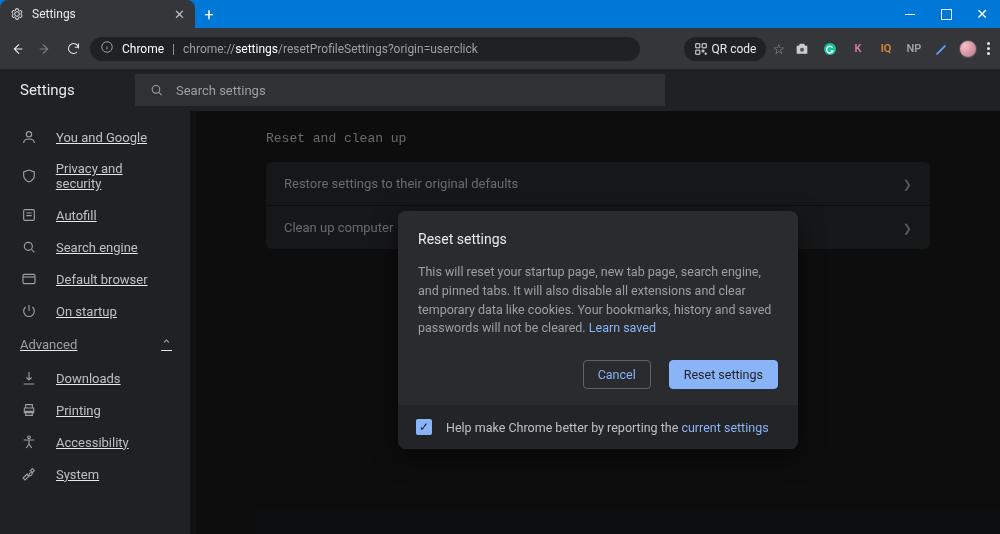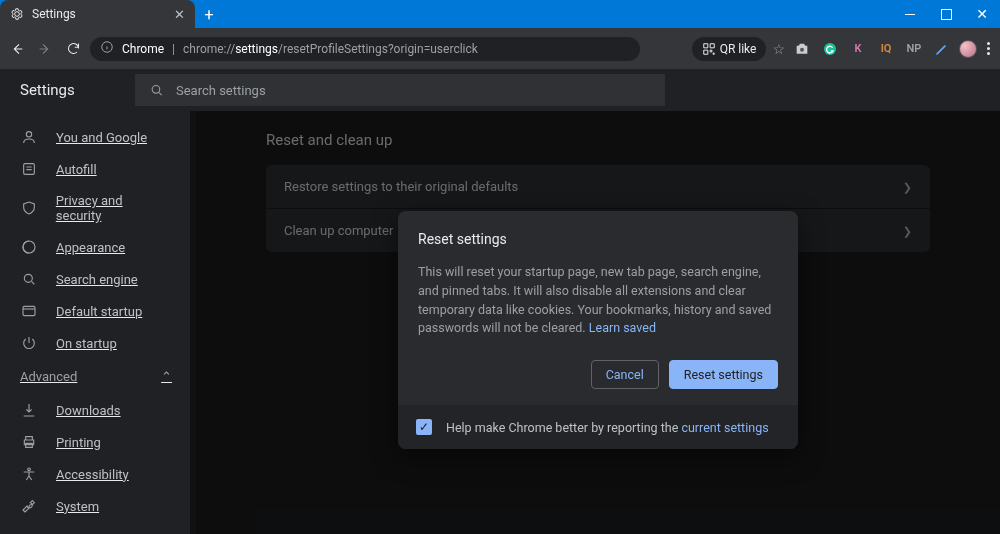--- a/index.html
+++ b/index.html
@@ -59,34 +59,34 @@
   
   .body{display:flex;height:calc(534px - 28px - 30px - 42px);}
   .sidebar{width:190px;background:var(--bg);overflow-y:auto;padding-top:10px;text-decoration:underline;}
   .sidebar-scroll{width:6px;background:#111;}
   .side-item{display:flex;align-items:center;gap:18px;padding:8px 20px;font-size:13px;color:var(--text-dim2);}
   .side-item .icon{width:18px;display:flex;justify-content:center;color:var(--text-dim);}
   .side-header{display:flex;align-items:center;justify-content:space-between;padding:10px 18px 10px 20px;font-size:13px;color:var(--text-dim);}
   
   .content{flex:1;background:var(--bg-darker);position:relative;overflow:hidden;}
   .content-inner{padding:20px 70px;}
-  .section-title{font-size:15px;color:var(--text-dim2);margin-bottom:16px;}
+  .section-title{font-size:13px;color:var(--text-dim2);margin-bottom:16px;font-family:Liberation Mono, monospace;}
   .card{background:var(--card);border-radius:6px;overflow:hidden;}
   .card-row{display:flex;align-items:flex-end;justify-content:space-between;padding:14px 18px;font-size:13px;color:var(--text-dim2);border-bottom:1px solid var(--bg-darker);}
   .card-row:last-child{border-bottom:none;}
   .chev{color:var(--text-dim);font-size:11px;}
   
   
   .overlay{position:absolute;inset:0;background:rgba(0,0,0,.45);display:flex;align-items:flex-start;justify-content:center;padding-top:100px;}
   .dialog{width:400px;background:#2a2b2e;border-radius:8px;box-shadow:0 8px 24px rgba(0,0,0,.5);overflow:hidden;}
   .dialog-body{padding:20px 20px 16px 20px;}
   .dialog-title{font-size:14px;color:var(--text);margin-bottom:16px;}
   .dialog-text{font-size:12.5px;line-height:1.5;color:var(--text-dim);}
   .dialog-text a{color:var(--blue);text-decoration:none;}
-  .dialog-actions{display:flex;justify-content:flex-end;gap:10px;margin-top:22px;}
+  .dialog-actions{display:flex;justify-content:flex-end;gap:18px;margin-top:22px;}
   .btn{padding:6px 14px;border-radius:4px;font-size:12.5px;cursor:pointer;}
   .btn-outline{background:transparent;border:1px solid #5f6368;color:var(--blue);}
   .btn-primary{background:var(--blue);border:1px solid var(--blue);color:#202124;}
   .dialog-footer{background:#232427;padding:14px 18px;display:flex;align-items:center;gap:14px;font-size:12.5px;color:var(--text-dim2);}
   .checkbox{width:16px;height:16px;border-radius:2px;background:var(--blue);display:flex;align-items:center;justify-content:center;color:#202124;font-size:12px;}
   .dialog-footer a{color:var(--blue);text-decoration:none;}
   
   
   .stroke-icon{stroke:currentColor;stroke-width:1.7;fill:none;}
 </style>
@@ -134,21 +134,21 @@
     </span>
     <span class="chrome-label">Chrome</span>
     <span class="divider">|</span>
     <span class="path"><span>chrome://</span><b>settings</b><span>/resetProfileSettings?origin=userclick</span></span>
   </div>
   <div class="tool-actions">
     <div class="qr">
       <svg width="14" height="14" viewBox="0 0 24 24">
           <path class="stroke-icon" d="M3 3h7v7H3zM14 3h7v7h-7zM3 14h7v7H3zM14 14h3v3h-3zM19 19h2v2h-2z"></path>
         </svg>
-      <span>QR like</span>
+      <span>QR code</span>
     </div>
     <div class="star">☆</div>
     <div class="ext" style="color:#ccc">
       <svg width="16" height="16" viewBox="0 0 24 24" fill="currentColor">
           <path d="M4 7h3l2-3h6l2 3h3v12H4z"></path>
           <circle cx="12" cy="13" r="3" fill="#555"></circle>
         </svg>
     </div>
     <div class="ext">
       <svg width="16" height="16" viewBox="0 0 24 24">
@@ -192,60 +192,51 @@
             <svg width="16" height="16" viewBox="0 0 24 24">
               <circle class="stroke-icon" cx="12" cy="8" r="4"></circle>
               <path class="stroke-icon" d="M4 21c0-4 4-6 8-6s8 2 8 6"></path>
             </svg>
           </span>
           <span>You and Google</span>
         </div>
         <div class="side-item">
           <span class="icon">
             <svg width="16" height="16" viewBox="0 0 24 24">
+              <path class="stroke-icon" d="M12 3l8 3v5c0 5-3 8-8 10-5-2-8-5-8-10V6z"></path>
+            </svg>
+          </span>
+          <span>Privacy and security</span>
+        </div>
+        <div class="side-item">
+          <span class="icon">
+            <svg width="16" height="16" viewBox="0 0 24 24">
               <rect class="stroke-icon" x="4" y="4" width="16" height="16" rx="2"></rect>
               <path class="stroke-icon" d="M8 9h8M8 13h8"></path>
             </svg>
           </span>
           <span>Autofill</span>
         </div>
         <div class="side-item">
           <span class="icon">
             <svg width="16" height="16" viewBox="0 0 24 24">
-              <path class="stroke-icon" d="M12 3l8 3v5c0 5-3 8-8 10-5-2-8-5-8-10V6z"></path>
-            </svg>
-          </span>
-          <span>Privacy and security</span>
-        </div>
-        <div class="side-item">
-          <span class="icon">
-            <svg width="16" height="16" viewBox="0 0 24 24">
-              <circle class="stroke-icon" cx="12" cy="12" r="9"></circle>
-              <path class="stroke-icon" d="M12 3a9 9 0 000 18"></path>
-            </svg>
-          </span>
-          <span>Appearance</span>
-        </div>
-        <div class="side-item">
-          <span class="icon">
-            <svg width="16" height="16" viewBox="0 0 24 24">
               <circle class="stroke-icon" cx="11" cy="11" r="6"></circle>
               <path class="stroke-icon" d="M20 20l-4-4"></path>
             </svg>
           </span>
           <span>Search engine</span>
         </div>
         <div class="side-item">
           <span class="icon">
             <svg width="16" height="16" viewBox="0 0 24 24">
               <rect class="stroke-icon" x="3" y="5" width="18" height="14" rx="2"></rect>
               <path class="stroke-icon" d="M3 9h18"></path>
             </svg>
           </span>
-          <span>Default startup</span>
+          <span>Default browser</span>
         </div>
         <div class="side-item">
           <span class="icon">
             <svg width="16" height="16" viewBox="0 0 24 24">
               <path class="stroke-icon" d="M12 3v9M7 6a8 8 0 1010 0"></path>
             </svg>
           </span>
           <span>On startup</span>
         </div>
       </div>

